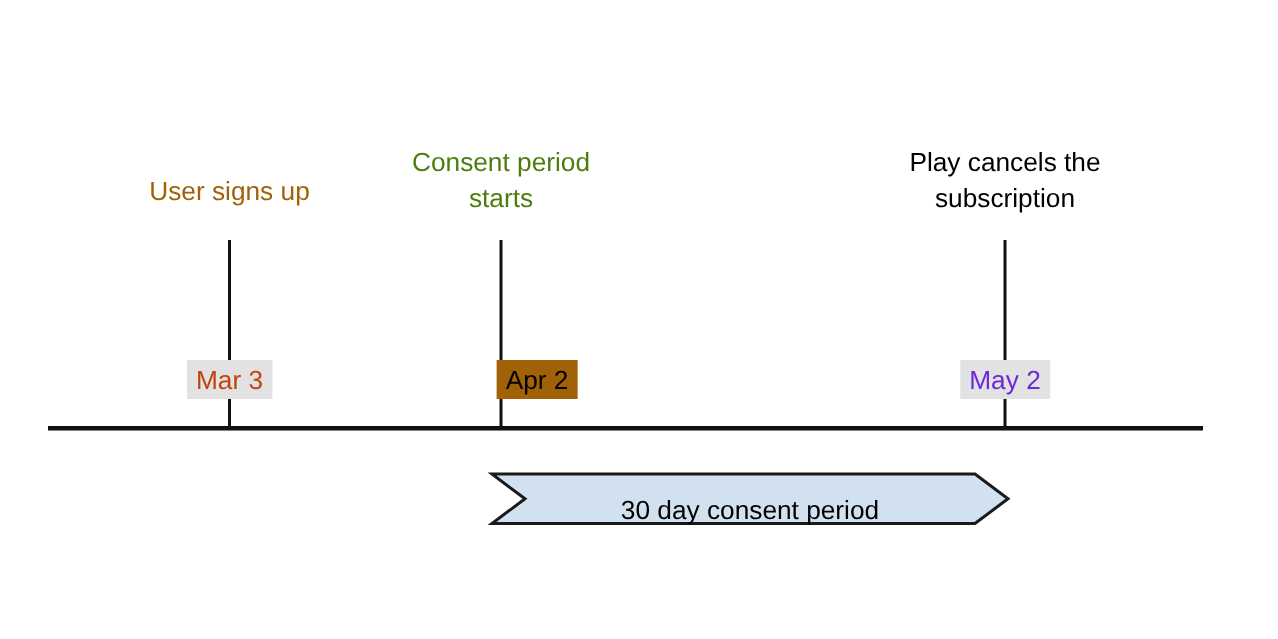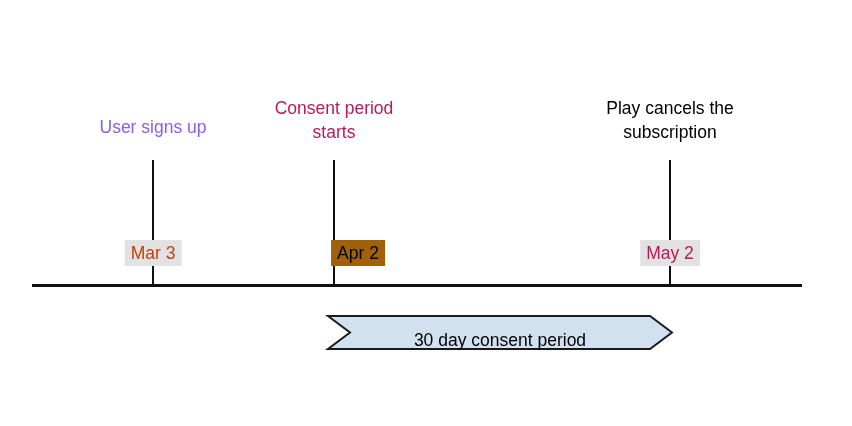--- a/index.html
+++ b/index.html
@@ -75,33 +75,33 @@
     pointer-events: none;
   }
 </style>
 </head>
 <body>
 
 <div id="canvas" style="background: rgb(255, 255, 255);">
 
   <div class="axis-line" style="left: 32px; top: 284px; width: 770px; background: rgb(17, 17, 17);"></div>
 
-  <div class="event-caption" style="left: 153px; top: 115px; color: #8b5cf6;">User signs up</div>
+  <div class="event-caption" style="left: 153px; top: 115px; color: #a16207;">User signs up</div>
   <div class="tick-stem" style="left: 152px; top: 160px; height: 126px; background: rgb(17, 17, 17);"></div>
   <div class="date-chip" style="left: 153px; top: 240px; background: rgb(226, 226, 226); color: #c2410c;">Mar 3</div>
 
-  <div class="event-caption" style="left: 334px; top: 96px; color: #be185d;">Consent period
+  <div class="event-caption" style="left: 334px; top: 96px; color: #4d7c0f;">Consent period
 starts</div>
   <div class="tick-stem" style="left: 333px; top: 160px; height: 126px; background: rgb(17, 17, 17);"></div>
   <div class="date-chip" style="left: 334px; top: 240px; background: #a16207; color: rgb(0, 0, 0); margin-left: 24px;">Apr 2</div>
 
   <div class="event-caption" style="left: 670px; top: 96px; color: rgb(0, 0, 0);">Play cancels the
 subscription</div>
   <div class="tick-stem" style="left: 669px; top: 160px; height: 126px; background: rgb(17, 17, 17);"></div>
-  <div class="date-chip" style="left: 670px; top: 240px; background: rgb(226, 226, 226); color: #be185d;">May 2</div>
+  <div class="date-chip" style="left: 670px; top: 240px; background: rgb(226, 226, 226); color: #6d28d9;">May 2</div>
 
   <div class="banner-wrap" style="left: 328px; top: 316px; width: 344px; height: 48px;">
     <svg width="344" height="33" viewBox="0 0 344 33">
         <polygon points="0,0 322,0 344,16.5 322,33 0,33 22,16.5" fill="#d2e1f0" stroke="#1a1a1a" stroke-width="2" stroke-linejoin="miter"></polygon>
       </svg>
     <div class="banner-label">30 day consent period</div>
   </div>
 
 </div>
 

